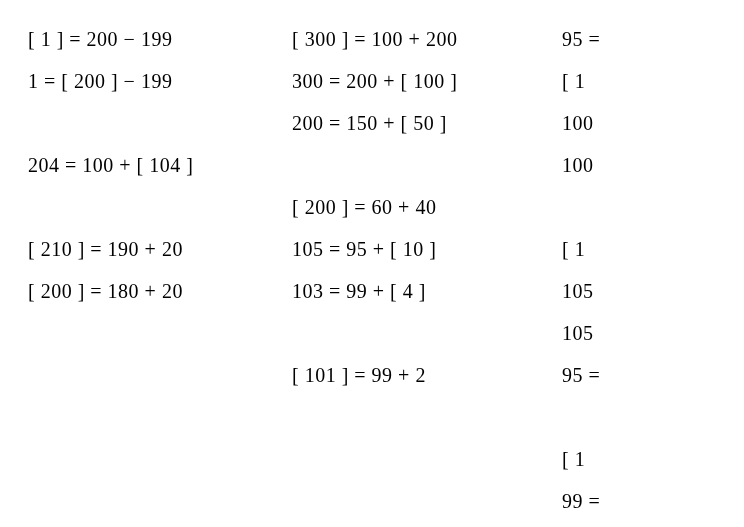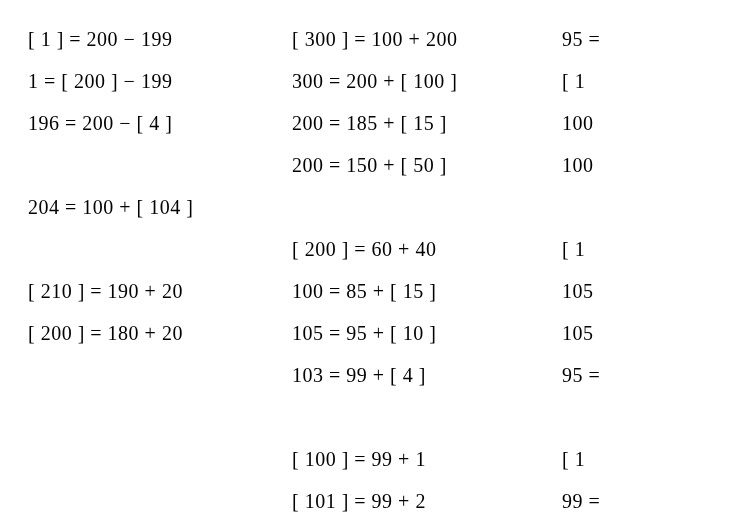--- a/index.html
+++ b/index.html
@@ -35,40 +35,36 @@
       height: 42px;
     }
   </style>
 </head>
 <body>
 
 <div class="grid">
   <div class="col col-1">
     <div class="row">[ 1 ] = 200 − 199</div>
     <div class="row">1 = [ 200 ] − 199</div>
-    <div class="row">196 = 200 − [ 4 ]</div>
     <div class="gap"></div>
     <div class="row">204 = 100 + [ 104 ]</div>
     <div class="gap"></div>
     <div class="row">[ 210 ] = 190 + 20</div>
     <div class="row">[ 200 ] = 180 + 20</div>
   </div>
 
   <div class="col col-2">
     <div class="row">[ 300 ] = 100 + 200</div>
     <div class="row">300 = 200 + [ 100 ]</div>
-    <div class="row">200 = 185 + [ 15 ]</div>
     <div class="row">200 = 150 + [ 50 ]</div>
     <div class="gap"></div>
     <div class="row">[ 200 ] = 60 + 40</div>
-    <div class="row">100 = 85 + [ 15 ]</div>
     <div class="row">105 = 95 + [ 10 ]</div>
     <div class="row">103 = 99 + [ 4 ]</div>
     <div class="gap"></div>
-    <div class="row">[ 100 ] = 99 + 1</div>
     <div class="row">[ 101 ] = 99 + 2</div>
   </div>
 
   <div class="col col-3">
     <div class="row">95 =</div>
     <div class="row">[ 1</div>
     <div class="row">100</div>
     <div class="row">100</div>
     <div class="gap"></div>
     <div class="row">[ 1</div>

